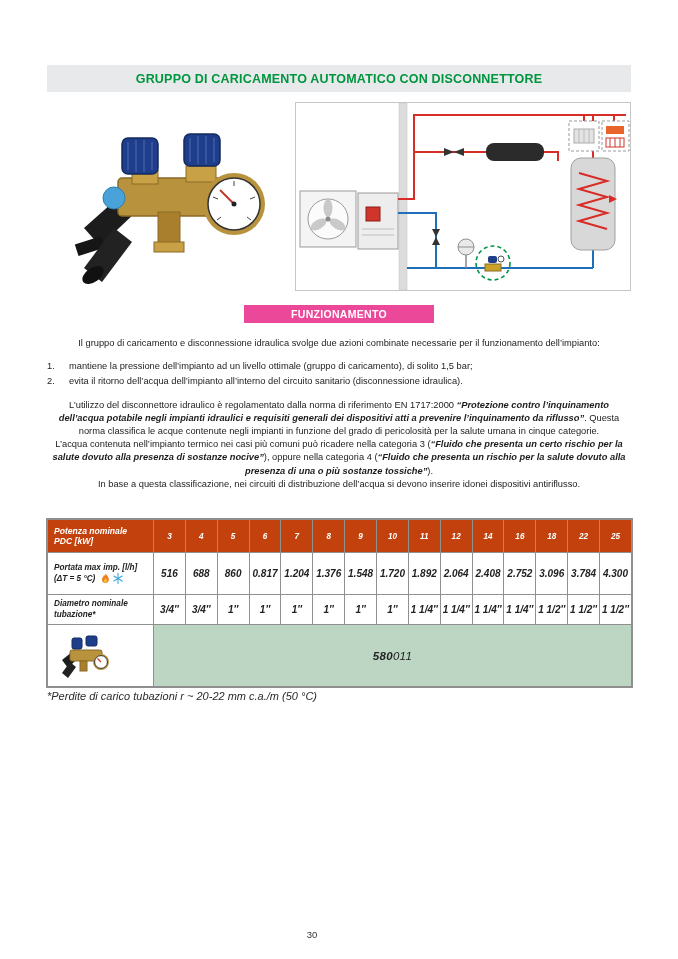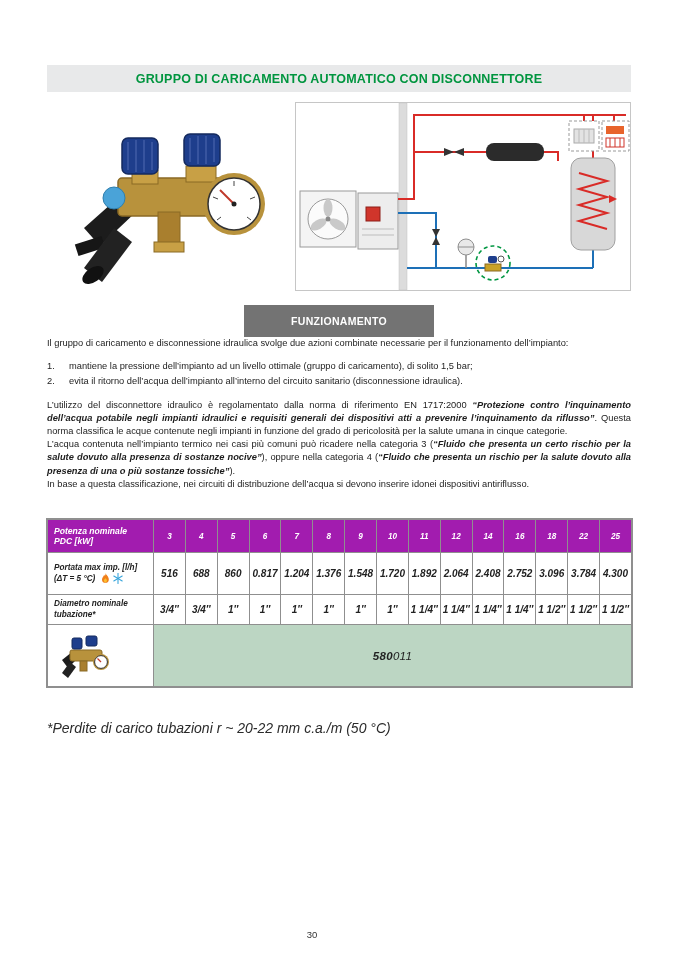--- a/index.html
+++ b/index.html
@@ -23,48 +23,48 @@
 
   
   .product-photo { position: absolute; left: 62px; top: 100px; width: 222px; height: 192px; }
   .schematic-box {
     position: absolute; left: 295px; top: 102px; width: 336px; height: 189px;
     border: 1px solid #c6c6c6; background: #ffffff;
   }
 
   
   .section-bar {
-    position: absolute; left: 244px; top: 305px; width: 190px; height: 32px;
-    background: #737373; color: #ffffff;
+    position: absolute; left: 244px; top: 305px; width: 190px; height: 18px;
+    background: #ec4899; color: #ffffff;
     display: flex; align-items: center; justify-content: center;
     font-weight: bold; font-size: 10.5px; letter-spacing: .3px;
   }
 
   
   .textblock {
     position: absolute; left: 47px; top: 337px; width: 584px;
     font-size: 9.3px; line-height: 1.42; color: #1c1c1c;
   }
-  .textblock p { margin: 0; }
+  .textblock p { margin: 0; text-align: center; }
   .p-intro { margin-bottom: 10px !important; }
   .num-list { margin: 0 0 10px 0; }
   .num-item { display: flex; margin-bottom: 2px; }
   .num-item .num { width: 22px; flex: 0 0 22px; }
   .p-just { text-align: justify; }
   .bi { font-weight: bold; font-style: italic; }
 
   
   .spec-table-wrap { position: absolute; left: 47px; top: 519px; width: 584px; }
   table.spec-table {
     border-collapse: collapse; table-layout: fixed; width: 584px;
     outline: 1px solid #8f8f8f;
   }
   table.spec-table th, table.spec-table td { border: 1px solid #8f8f8f; overflow: hidden; }
   thead th {
-    background: #a21caf; color: #ffffff;
+    background: #c2410c; color: #ffffff;
     font-style: italic; font-weight: bold; font-size: 8.2px;
     border-left-color: #ffffff; border-right-color: #ffffff;
     border-top-color: #2f9e58;
     text-align: center; padding: 2px 0; height: 33px;
   }
   thead th.label-cell { text-align: left; padding-left: 6px; font-size: 8.6px; }
   tbody td {
     text-align: center; font-weight: bold; font-style: italic;
     font-size: 10px; color: #222; white-space: nowrap; background: #ffffff;
   }
@@ -74,22 +74,22 @@
   tr.row-portata td { height: 42px; }
   tr.row-diametro td { height: 30px; }
   tr.row-product td { height: 62px; }
   td.product-cell { background: #ffffff; text-align: left; padding: 4px 0 2px 8px; }
   td.code-cell { background: #bcd6c3; font-size: 11.5px; font-style: italic; letter-spacing: .3px; margin-top: 19px; }
   td.code-cell .code-bold { font-weight: bold; }
   td.code-cell .code-rest { font-weight: normal; }
   .row-icons { display: inline-flex; gap: 3px; vertical-align: middle; margin-left: 3px; }
 
   .footnote {
-    position: absolute; left: 47px; top: 720px; width: 584px;
-    font-style: italic; font-size: 14px; color: #2a2a2a;
+    position: absolute; left: 47px; top: 690px; width: 584px;
+    font-style: italic; font-size: 11px; color: #2a2a2a;
   }
   .page-number {
     position: absolute; left: 0; top: 929px; width: 624px;
     text-align: center; font-size: 9.5px; color: #333;
   }
 </style>
 </head>
 <body>
 
 <div class="page">

